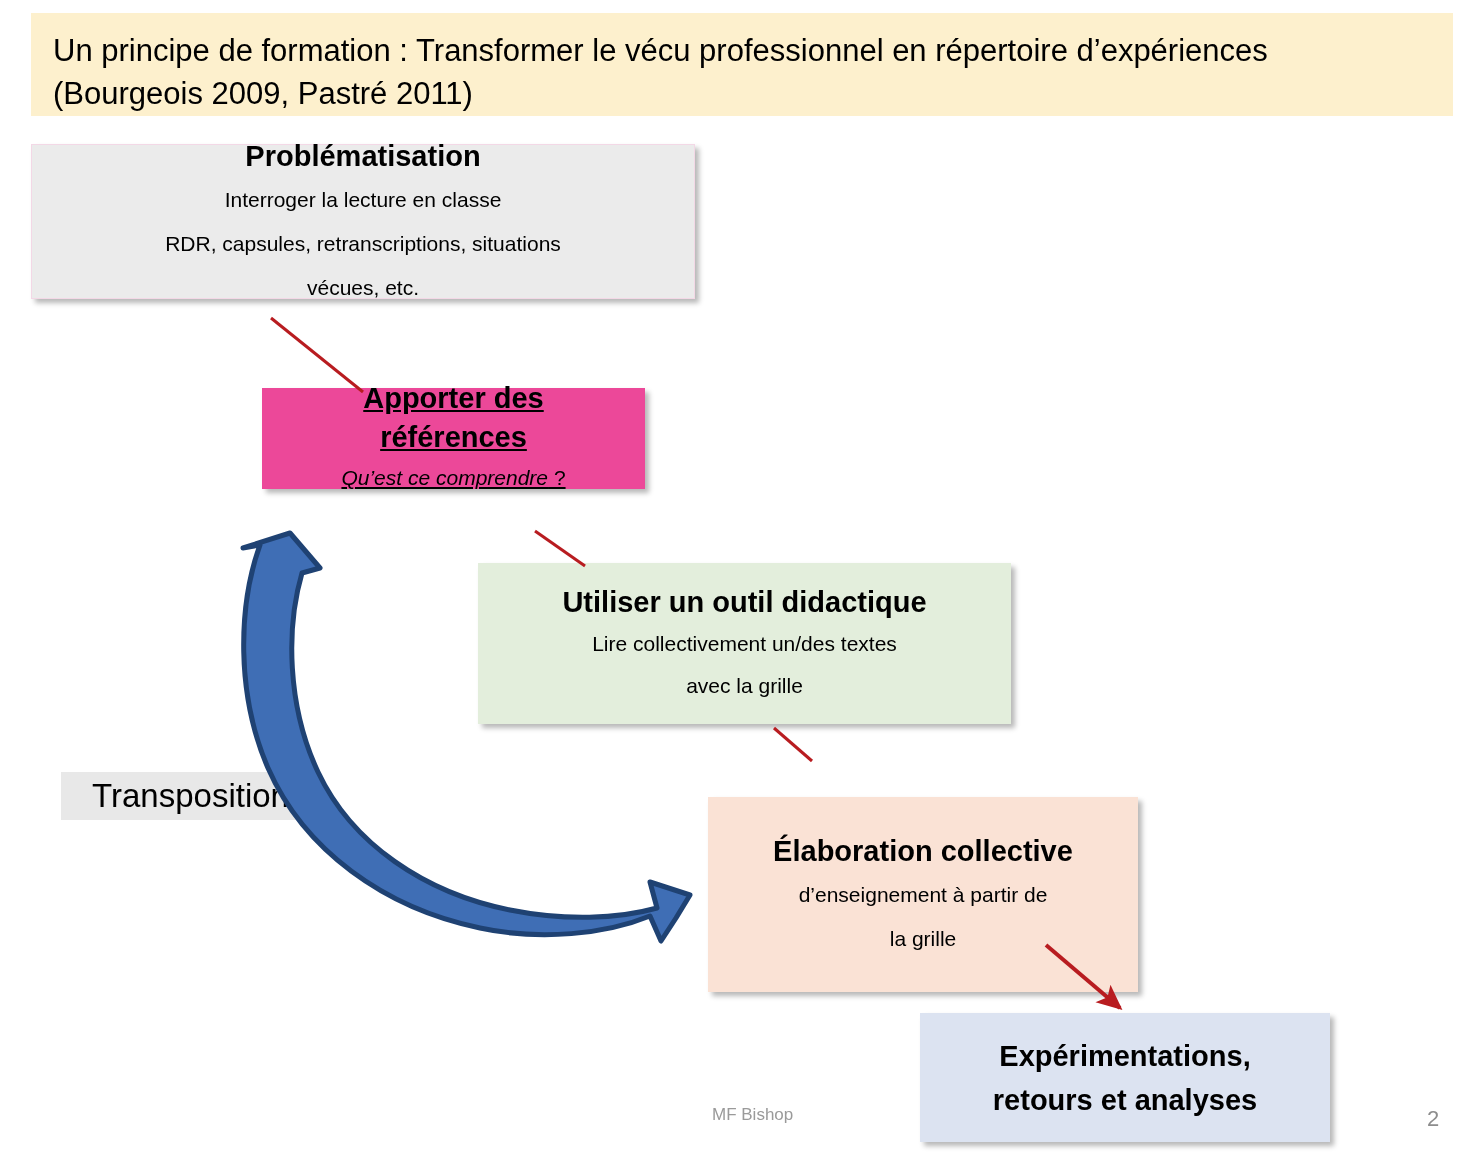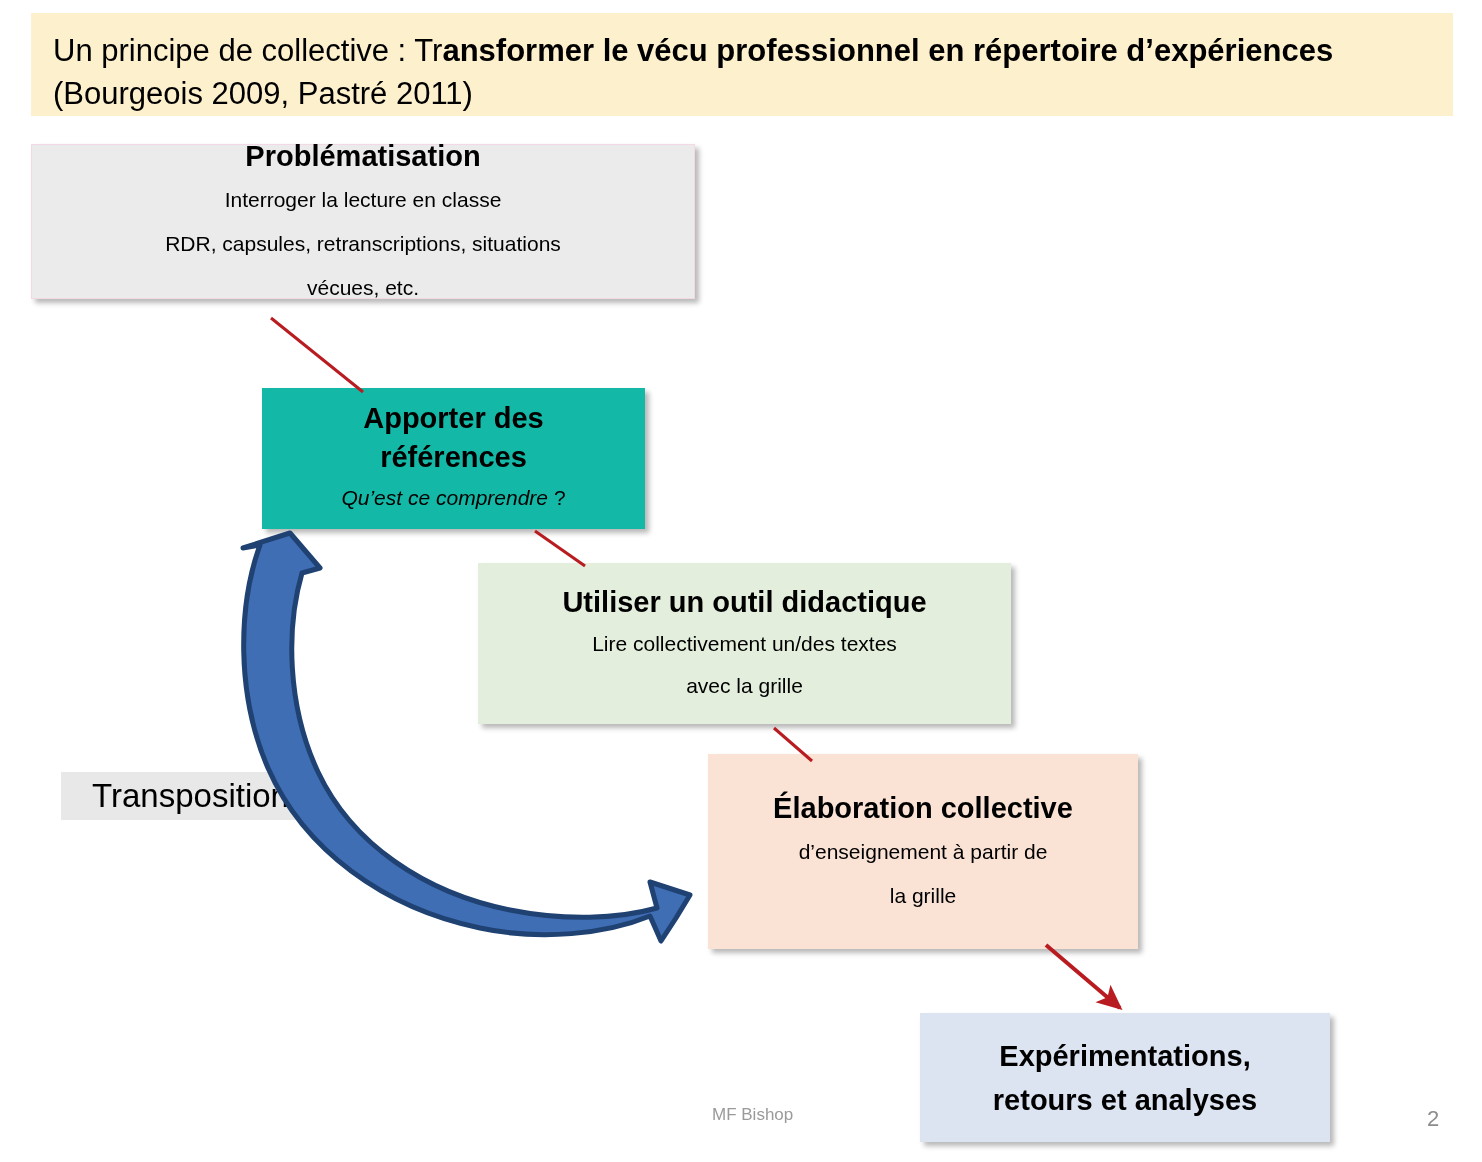--- a/index.html
+++ b/index.html
@@ -28,21 +28,21 @@
     background: #fdf0cd;
     box-sizing: border-box;
     padding: 16px 0 0 22px;
   }
   .title-line {
     font-size: 31px;
     line-height: 43px;
     color: #000000;
     white-space: nowrap;
   }
-  .title-line b { font-weight: 700; text-align: center; }
+  .title-line b { font-weight: 400; text-align: center; }
 
   
   .fbox {
     position: absolute;
     box-sizing: border-box;
     display: flex;
     flex-direction: column;
     align-items: center;
     justify-content: center;
     text-align: center;
@@ -70,43 +70,44 @@
     height: 155px;
     background: #ebebeb;
     border: 1.5px solid #f3d8e6;
   }
 
   
   #box-references {
     left: 262px;
     top: 388px;
     width: 383px;
-    height: 141px;
-    background: #14b8a6;
-    border: none;
+    height: 101px;
+    background: #ec4899;
+    border: none;
+    text-decoration: underline;
   }
   #box-references .hd { line-height: 39px; }
   #box-references .bd { line-height: 41px; }
 
   
   #box-outil {
     left: 478px;
     top: 563px;
     width: 533px;
     height: 161px;
     background: #e3eedc;
     border: none;
   }
   #box-outil .hd { line-height: 42px; }
   #box-outil .bd { line-height: 42px; }
 
   
   #box-elaboration {
     left: 708px;
-    top: 754px;
+    top: 797px;
     width: 430px;
     height: 195px;
     background: #fae2d5;
     border: none;
   }
   #box-elaboration .hd { line-height: 44px; }
   #box-elaboration .bd { line-height: 44px; }
 
   
   #box-experimentations {
@@ -159,21 +160,21 @@
     font-size: 22px;
     color: #8d8d8d;
   }
 </style>
 </head>
 <body>
 
 <div id="slide">
 
   <div class="title-banner">
-    <div class="title-line"><span>Un principe de collective : Tr</span><b>ansformer le vécu professionnel en répertoire d’expériences</b></div>
+    <div class="title-line"><span>Un principe de formation : Tr</span><b>ansformer le vécu professionnel en répertoire d’expériences</b></div>
     <div class="title-line">(Bourgeois 2009, Pastré 2011)</div>
   </div>
 
   <div class="fbox" id="box-problematisation">
     <div class="hd">Problématisation</div>
     <div class="bd">Interroger la lecture en classe</div>
     <div class="bd">RDR, capsules, retranscriptions, situations</div>
     <div class="bd">vécues, etc.</div>
   </div>
 

